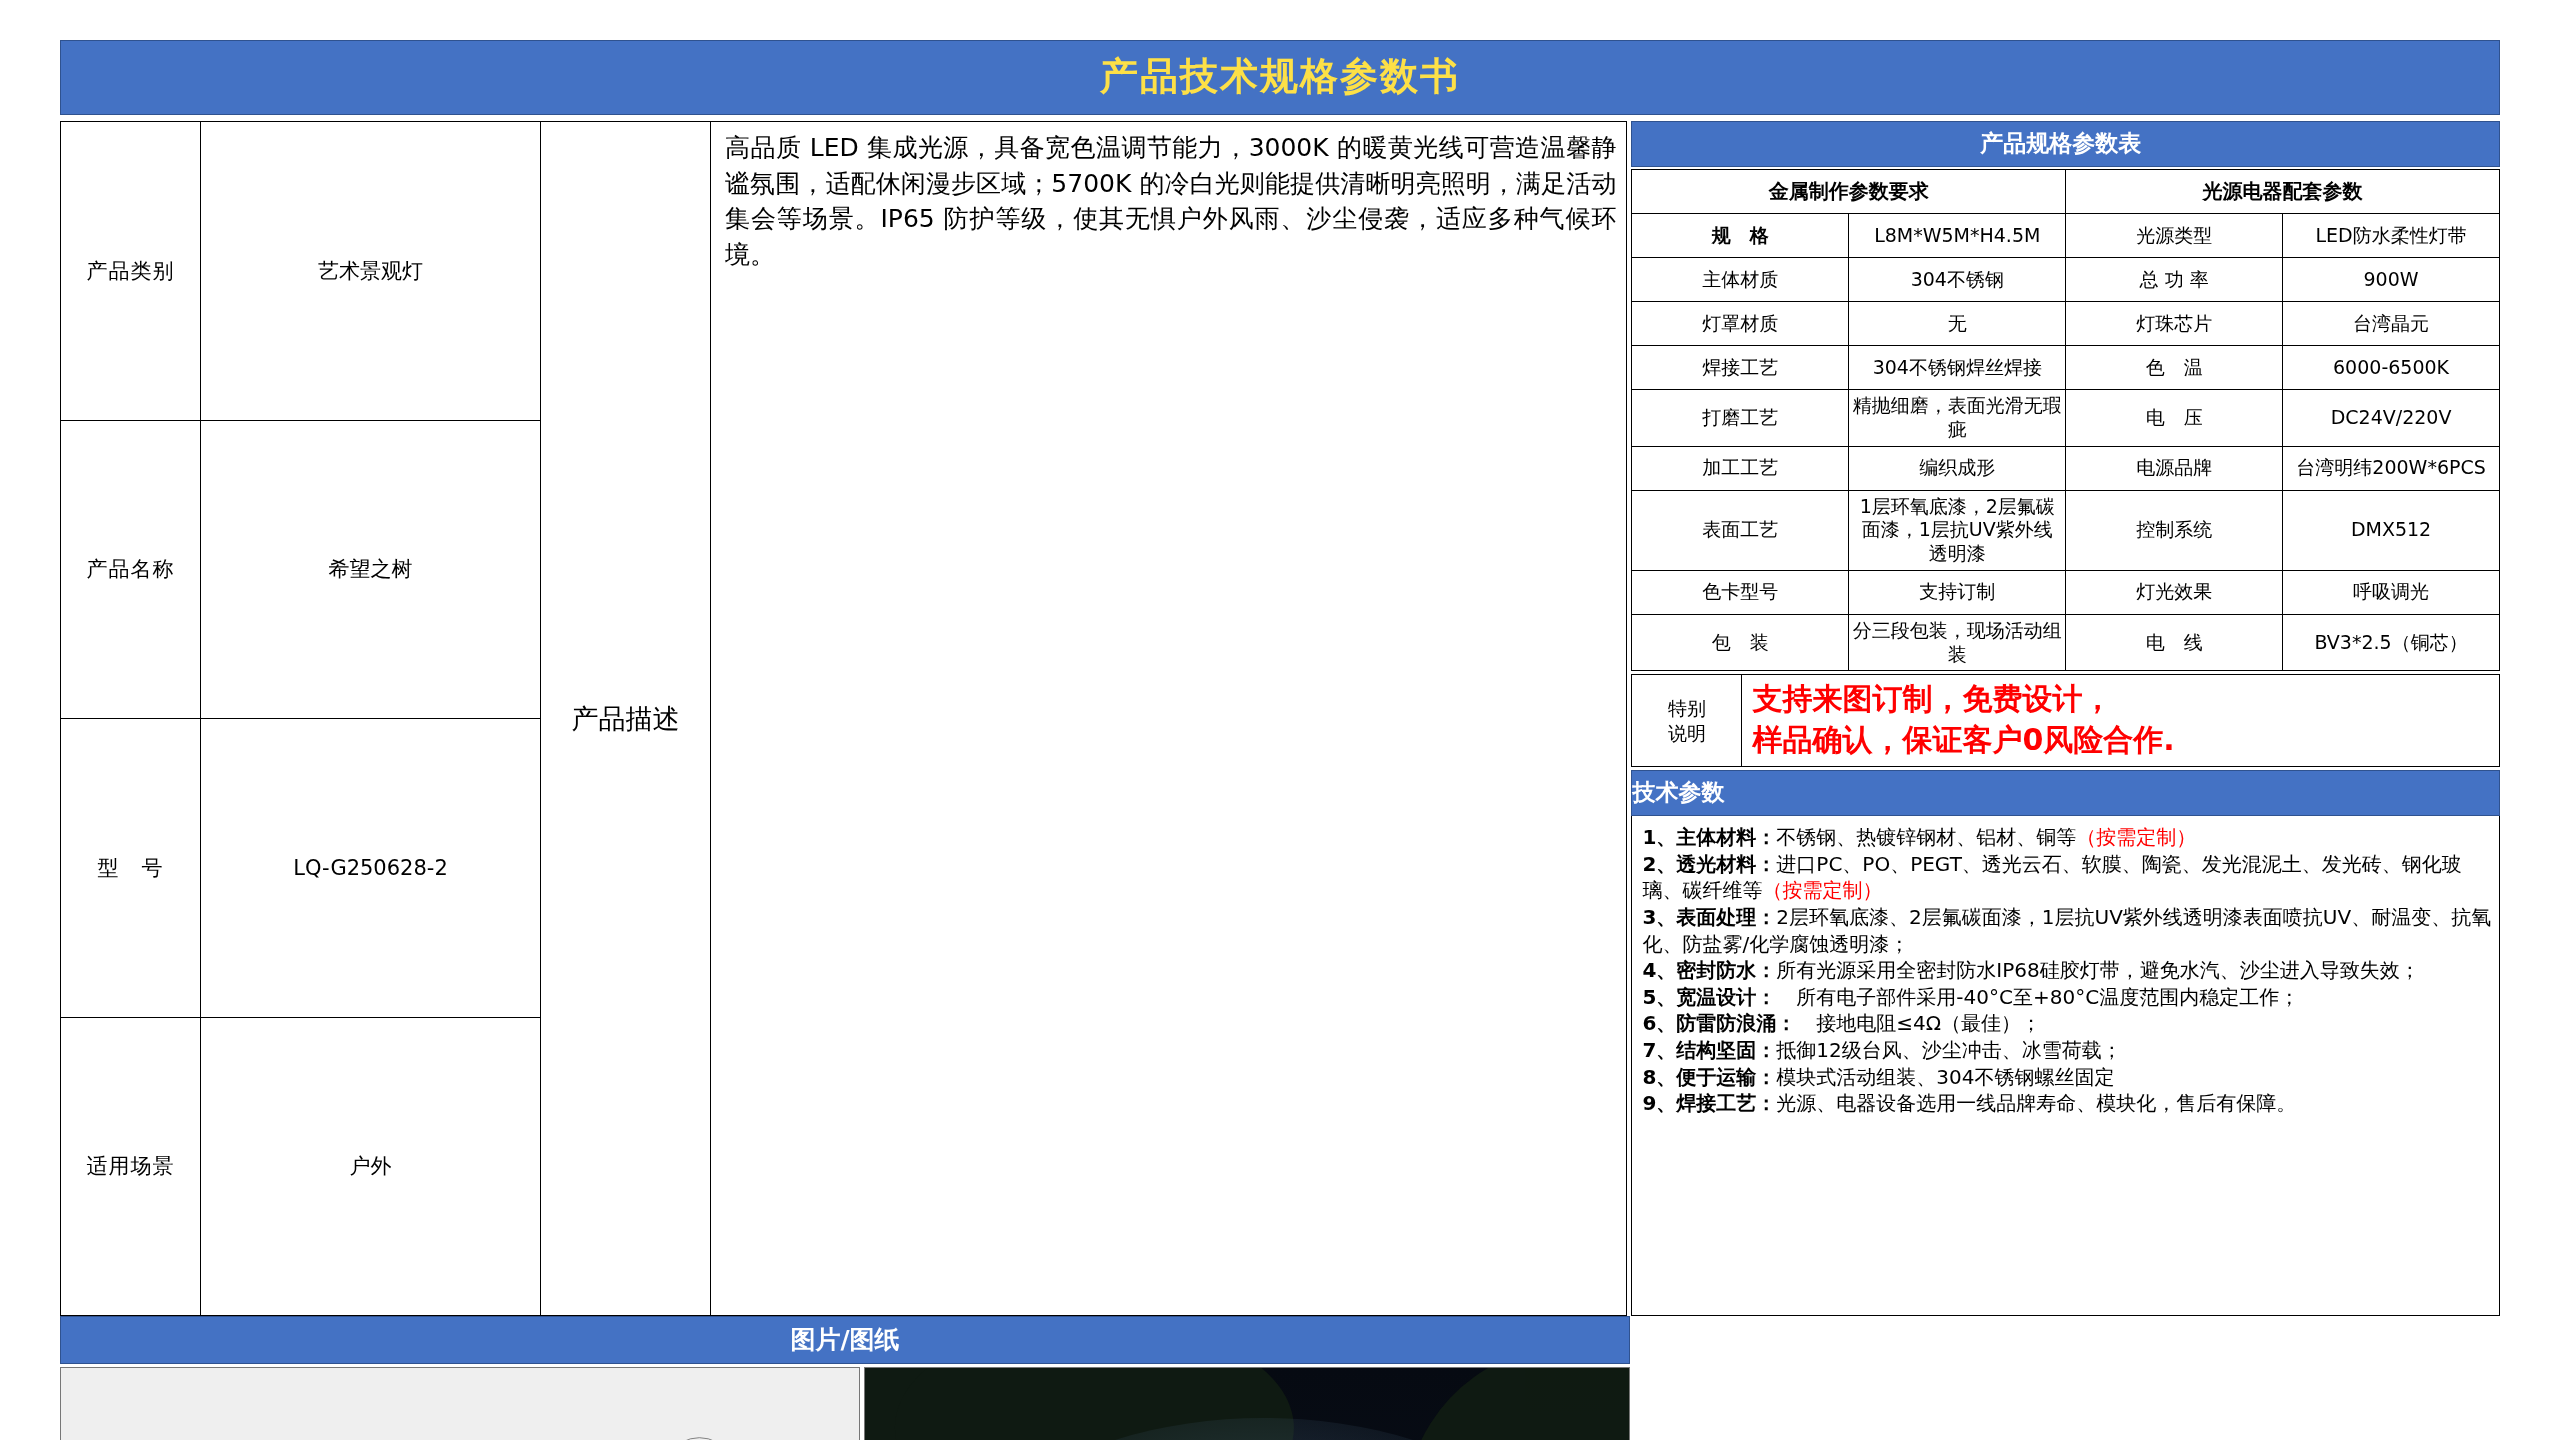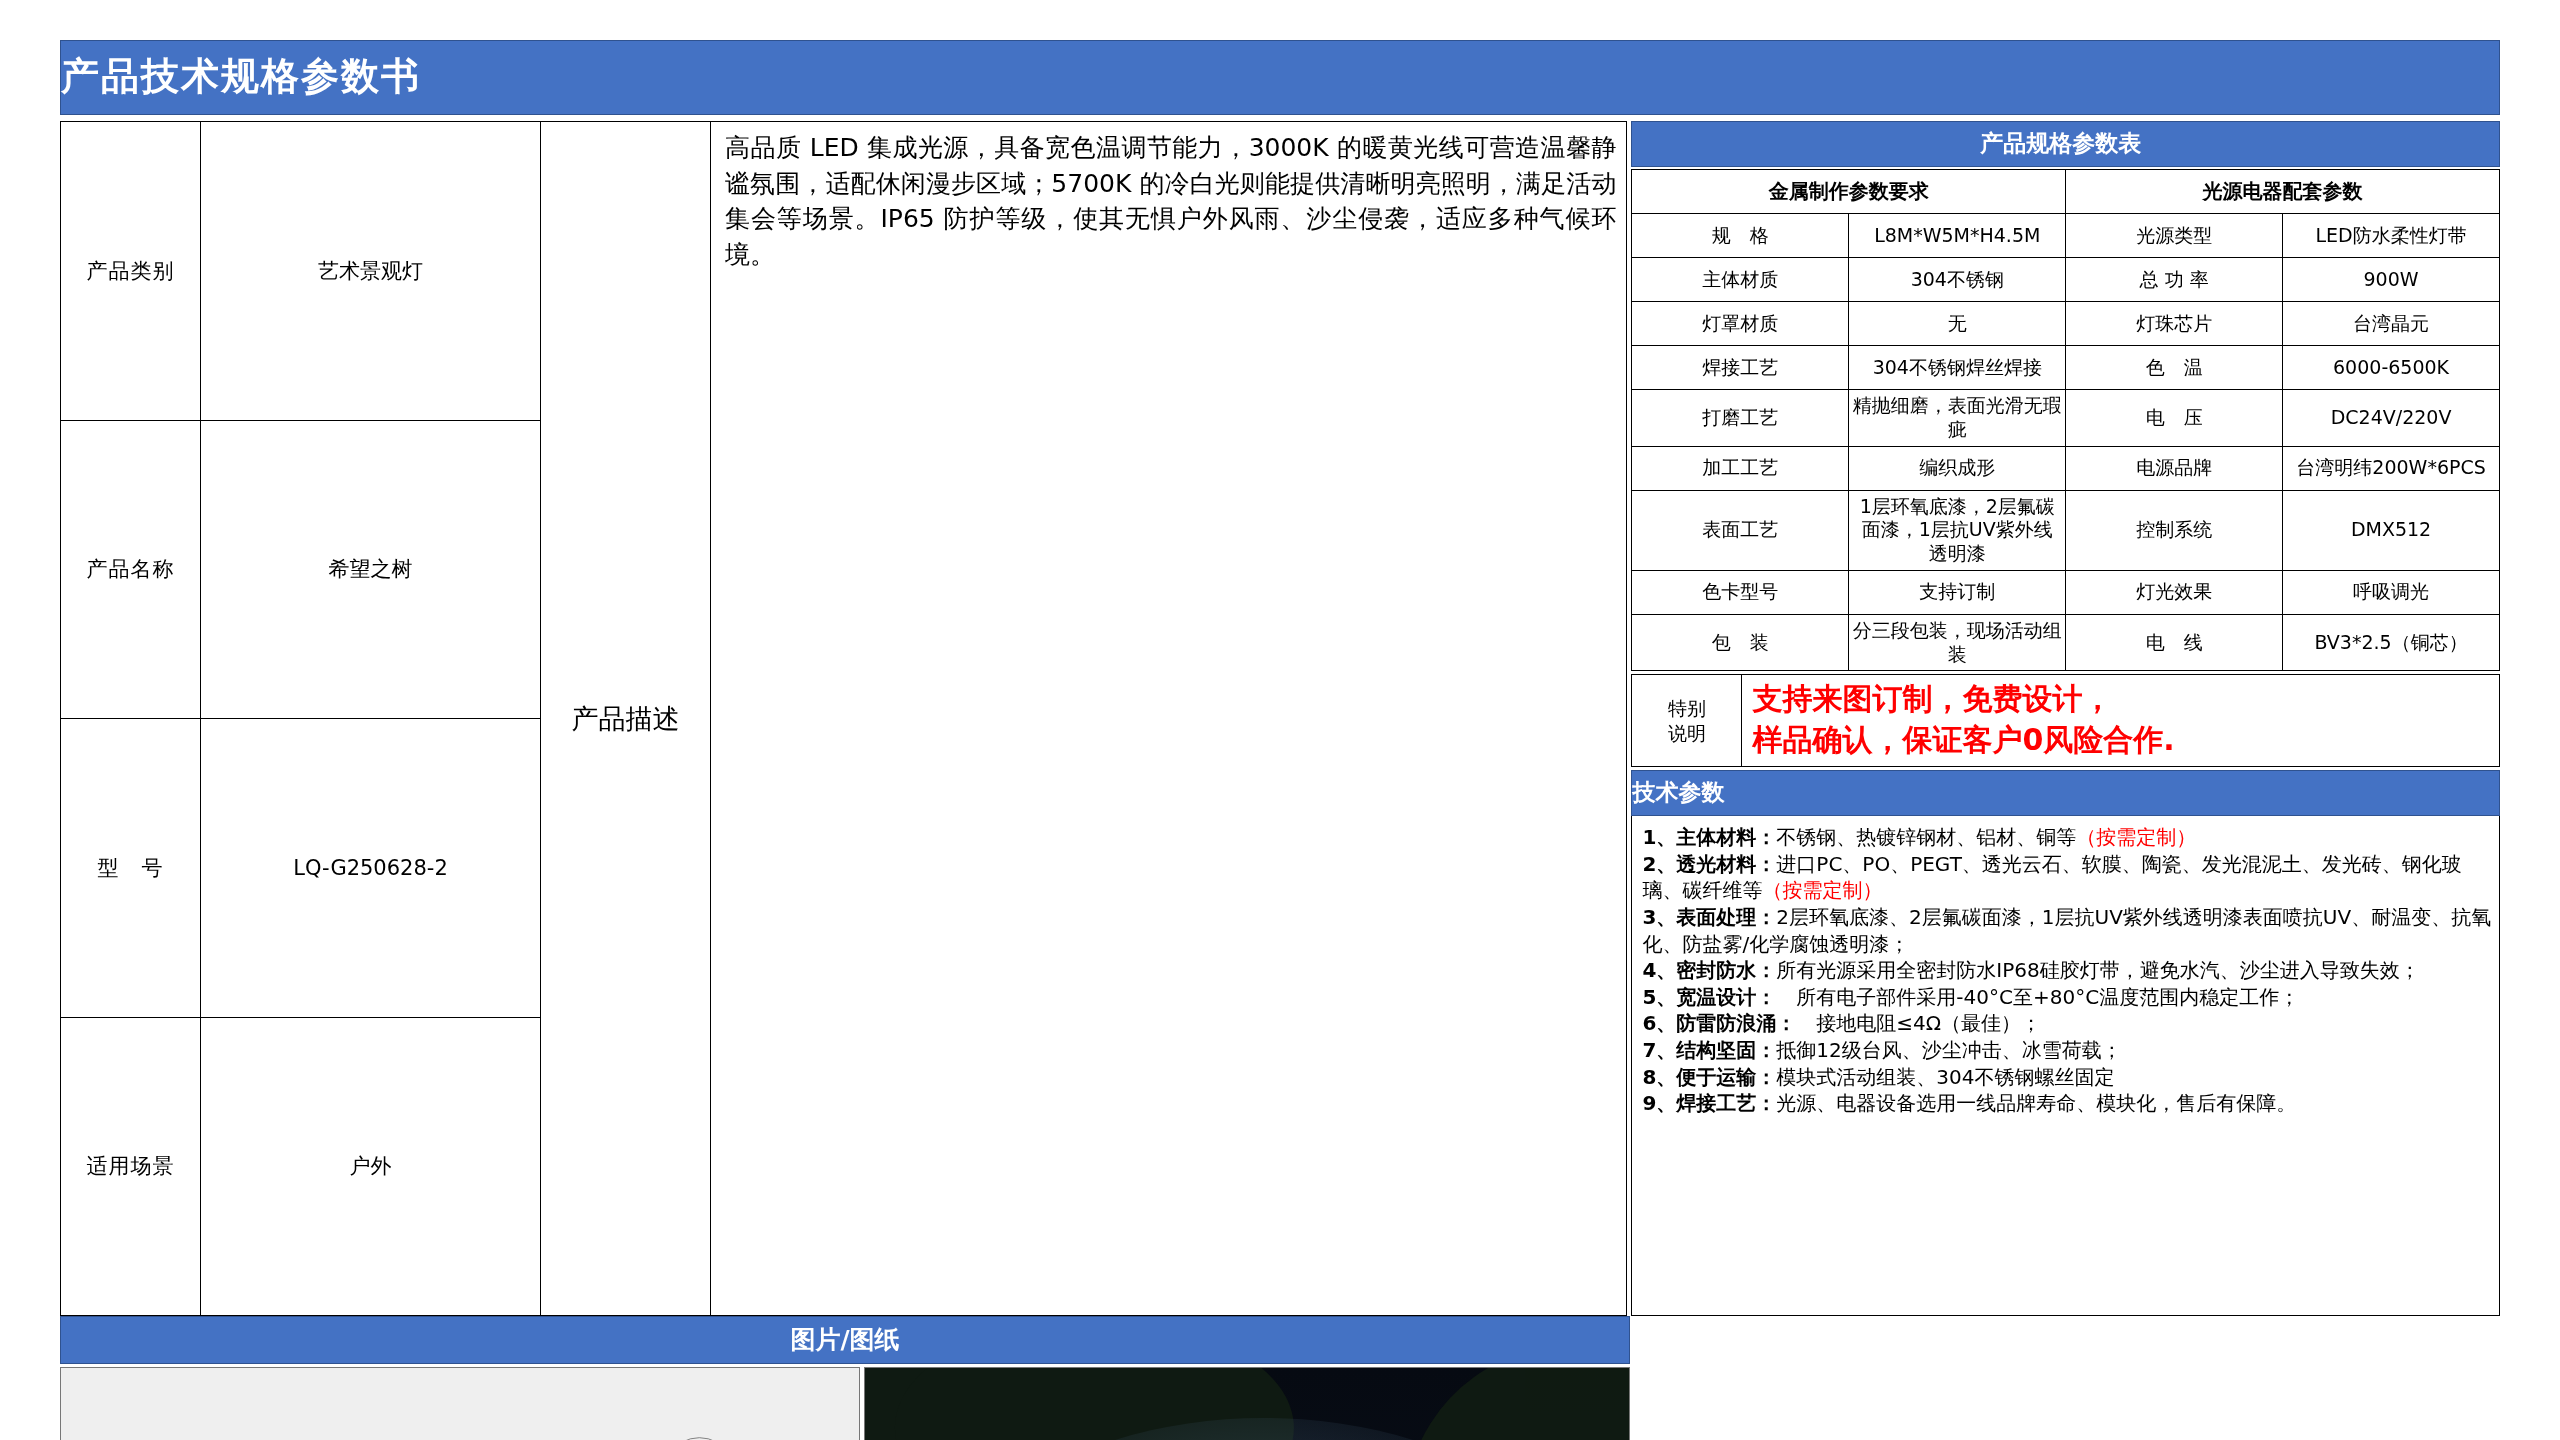--- a/index.html
+++ b/index.html
@@ -16,21 +16,22 @@
     padding: 40px 60px 30px 60px;
   }
   .sheet {
     width: 2440px;
     margin: 0 auto;
   }
   
   .title-bar {
     background: #4472C4;
     border: 1px solid #2F528F;
-    color: #ffffff;
+    color: #fde047;
+    text-align: center;
     font-size: 38px;
     font-weight: bold;
     letter-spacing: 2px;
     padding: 10px 0 12px 0;
     font-family: "DejaVu Sans", sans-serif;
   }
   
   .top-row {
     display: flex;
     align-items: stretch;
@@ -98,21 +99,21 @@
   table.spec td {
     border: 1px solid #000;
     font-size: 19px;
     text-align: center;
     font-family: "DejaVu Sans", sans-serif;
     padding: 4px 3px;
     height: 44px;
     line-height: 1.25;
   }
   table.spec td.hdr { font-weight: bold; font-size: 20px; }
-  .col-k1 { width: 110px; }
+  .col-k1 { width: 110px; font-weight: bold; }
   .col-v1 { width: 325px; }
   .col-k2 { width: 110px; }
   .col-v2 { width: 325px; }
   
   table.note {
     border-collapse: collapse;
     width: 100%;
     table-layout: fixed;
     margin-top: 3px;
   }

